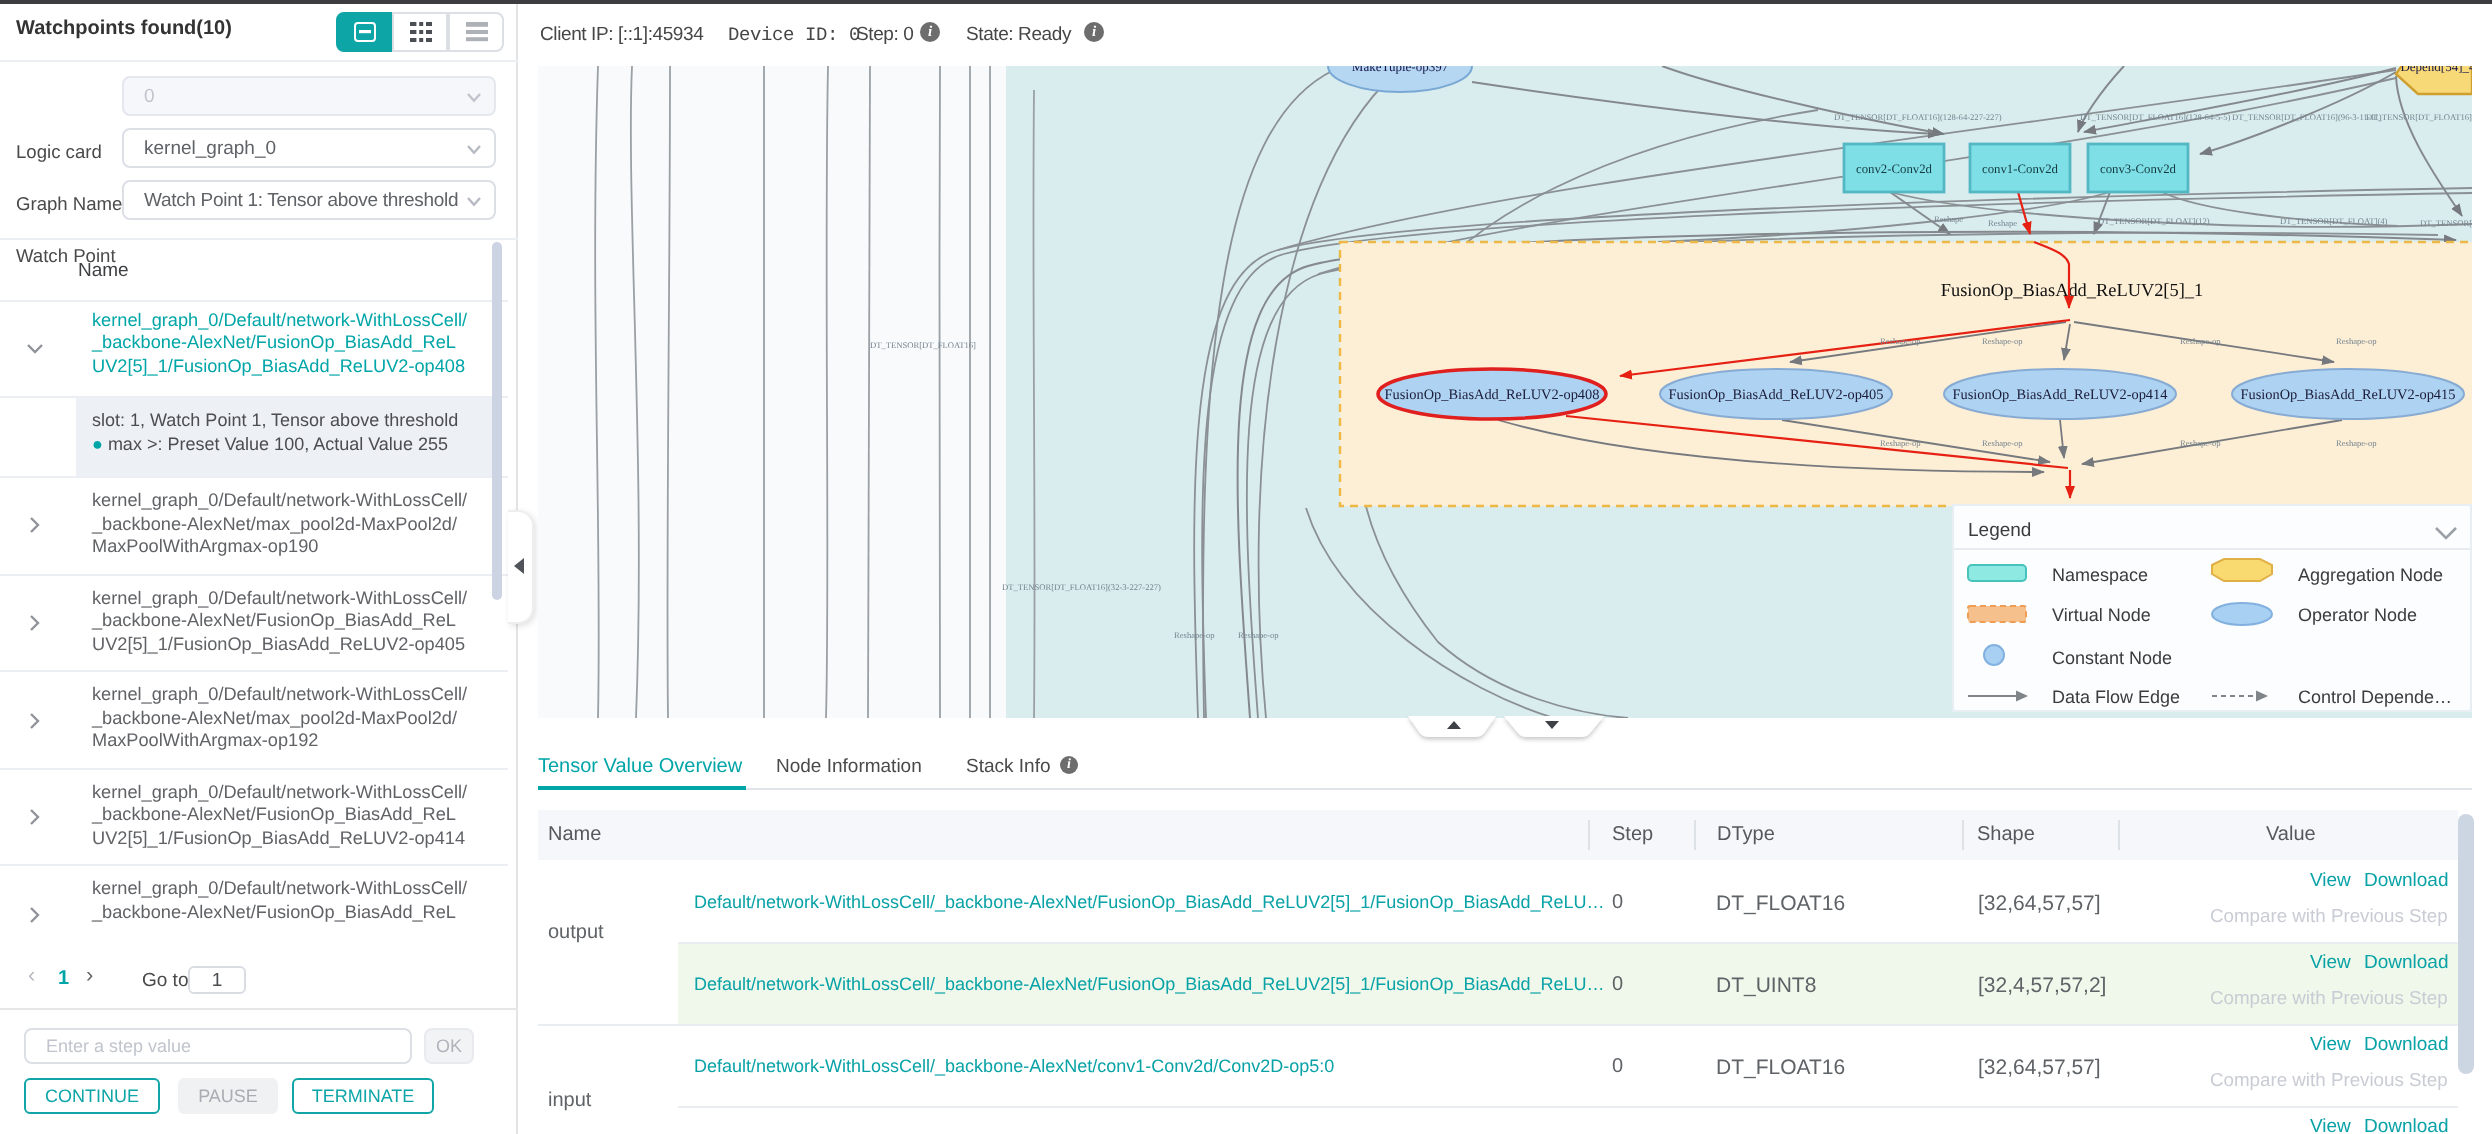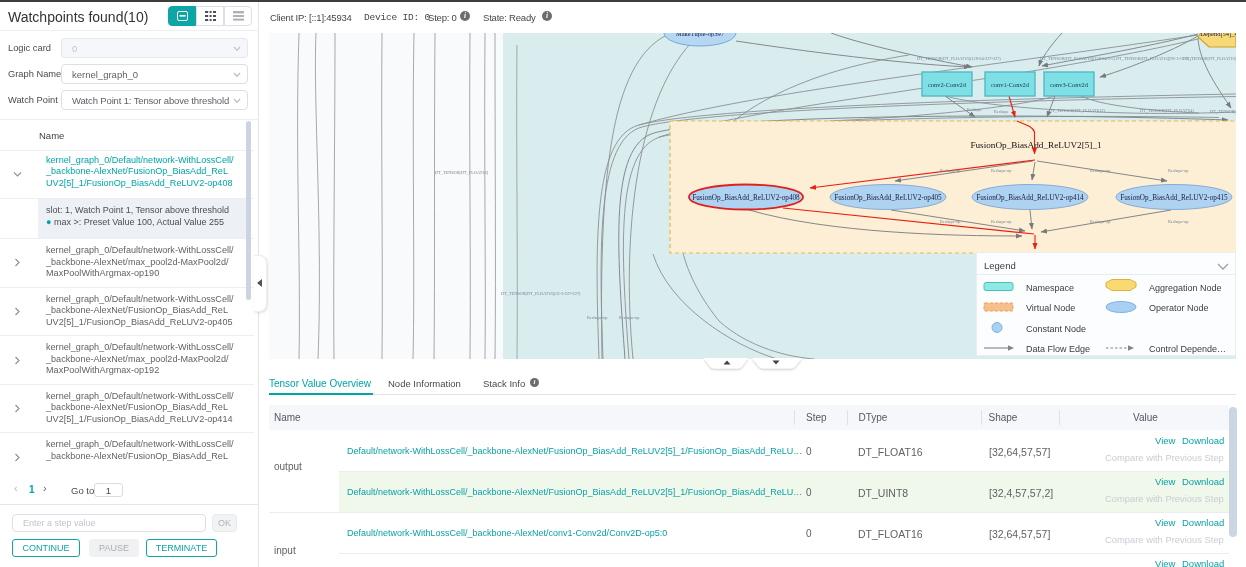--- a/index.html
+++ b/index.html
@@ -4,25 +4,25 @@
 <style>
   * { margin:0; padding:0; box-sizing:border-box; }
   html,body { width:1246px; height:567px; overflow:hidden; background:#fff;
     font-family:"Liberation Sans", sans-serif; }
   .abs { position:absolute; }
   #stage { position:relative; width:1246px; height:567px; }
   .topline { left:0; top:0; width:1246px; height:2px; background:#3d3d3f; }
 
   
   #panel { left:0; top:2px; width:259px; height:565px; border-right:1px solid #e4e4e4; background:#fff; }
-  .ptitle { left:8px; top:9px; font-size:14px; font-weight:normal; color:#333; }
+  .ptitle { left:8px; top:9px; font-size:10px; font-weight:bold; color:#333; }
   .tbtn { position:absolute; top:0; width:28px; height:20px; border:1px solid #dcdfe6; background:#fff; }
   .hline { position:absolute; background:#ebeef2; height:1px; }
 
-  .flabel { font-size:9.3px; color:#4a4a4a; }
+  .flabel { font-size:9.3px; color:#4a4a4a;margin-top:28px; }
   .fsel { position:absolute; left:61px; width:187px; height:20px; border:1px solid #dcdfe6; border-radius:4px; background:#fff; color:#5f6266; }
   .fsel .tx { position:absolute; left:10px; top:4px; font-size:9.5px; white-space:nowrap; }
   .chev { position:absolute; right:7px; top:7px; width:7px; height:7px; }
   .chev svg { display:block; }
 
   .treechev { position:absolute; left:13px; width:10px; height:10px; color:#8f9399; font-size:10px; }
   .titem { position:absolute; left:46px; font-size:9.1px; line-height:11.6px; color:#606266; }
   .titem.sel { color:#00a5a7; }
 
   

